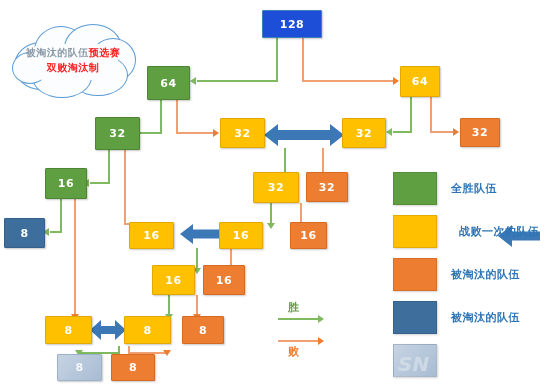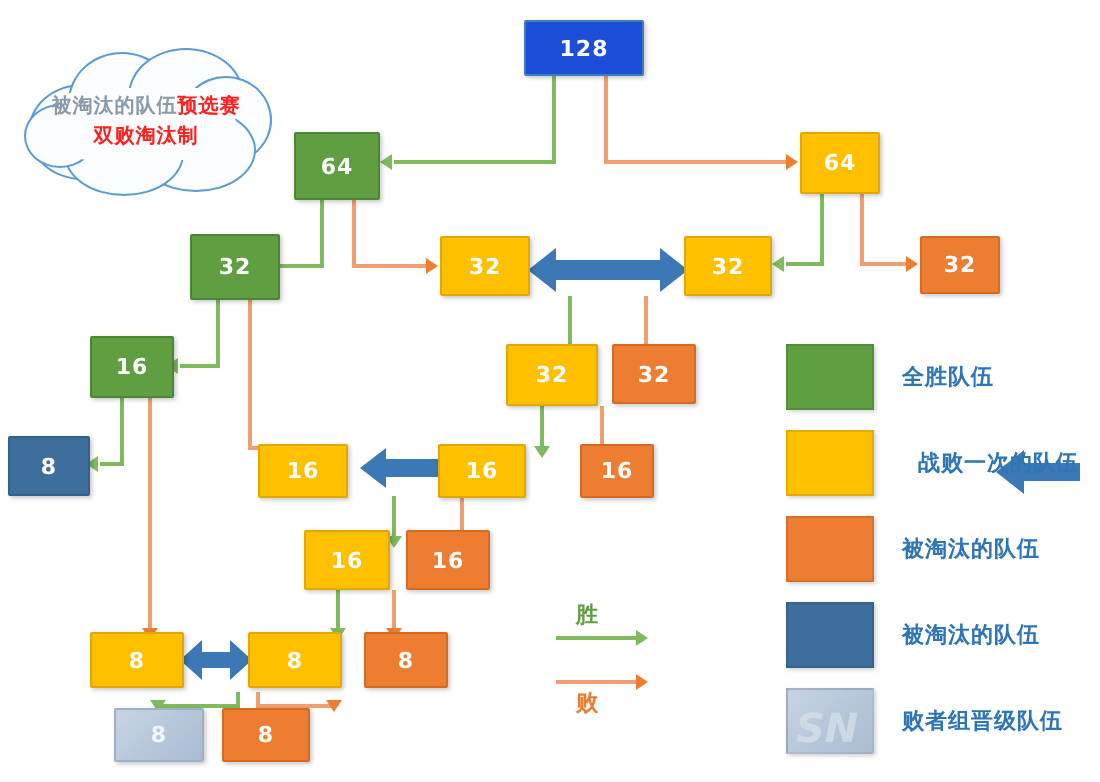--- a/index.html
+++ b/index.html
@@ -190,17 +190,16 @@
   <div class="lg-sw c-yellow" style="left:393px;top:215px;"></div>
   <div class="lg-tx" style="left:459px;top:224px;">战败一次的队伍</div>
 
   <div class="lg-sw c-orange" style="left:393px;top:258px;"></div>
   <div class="lg-tx" style="left:451px;top:267px;">被淘汰的队伍</div>
 
   <div class="lg-sw c-blue" style="left:393px;top:301px;"></div>
   <div class="lg-tx" style="left:451px;top:310px;">被淘汰的队伍</div>
 
   <div class="lg-sw c-bluelight" style="left:393px;top:344px;"></div>
-  <div class="lg-tx" style="left:451px;top:353px;">败者组晋级队伍</div>
 
   <div class="wm">SN</div>
 
 </div>
 
 </body></html>

